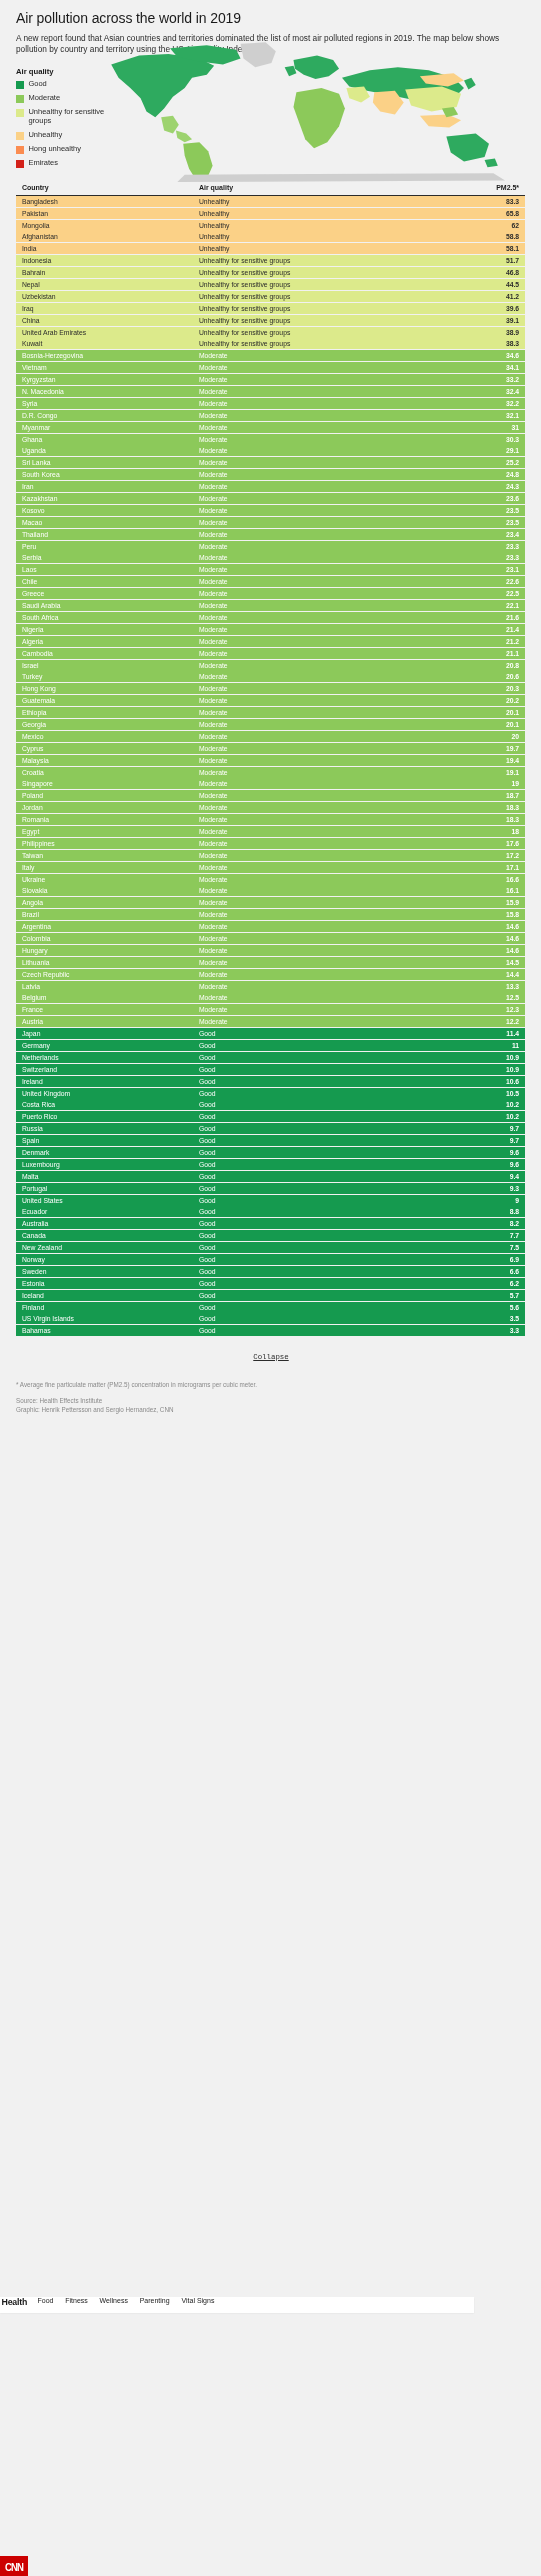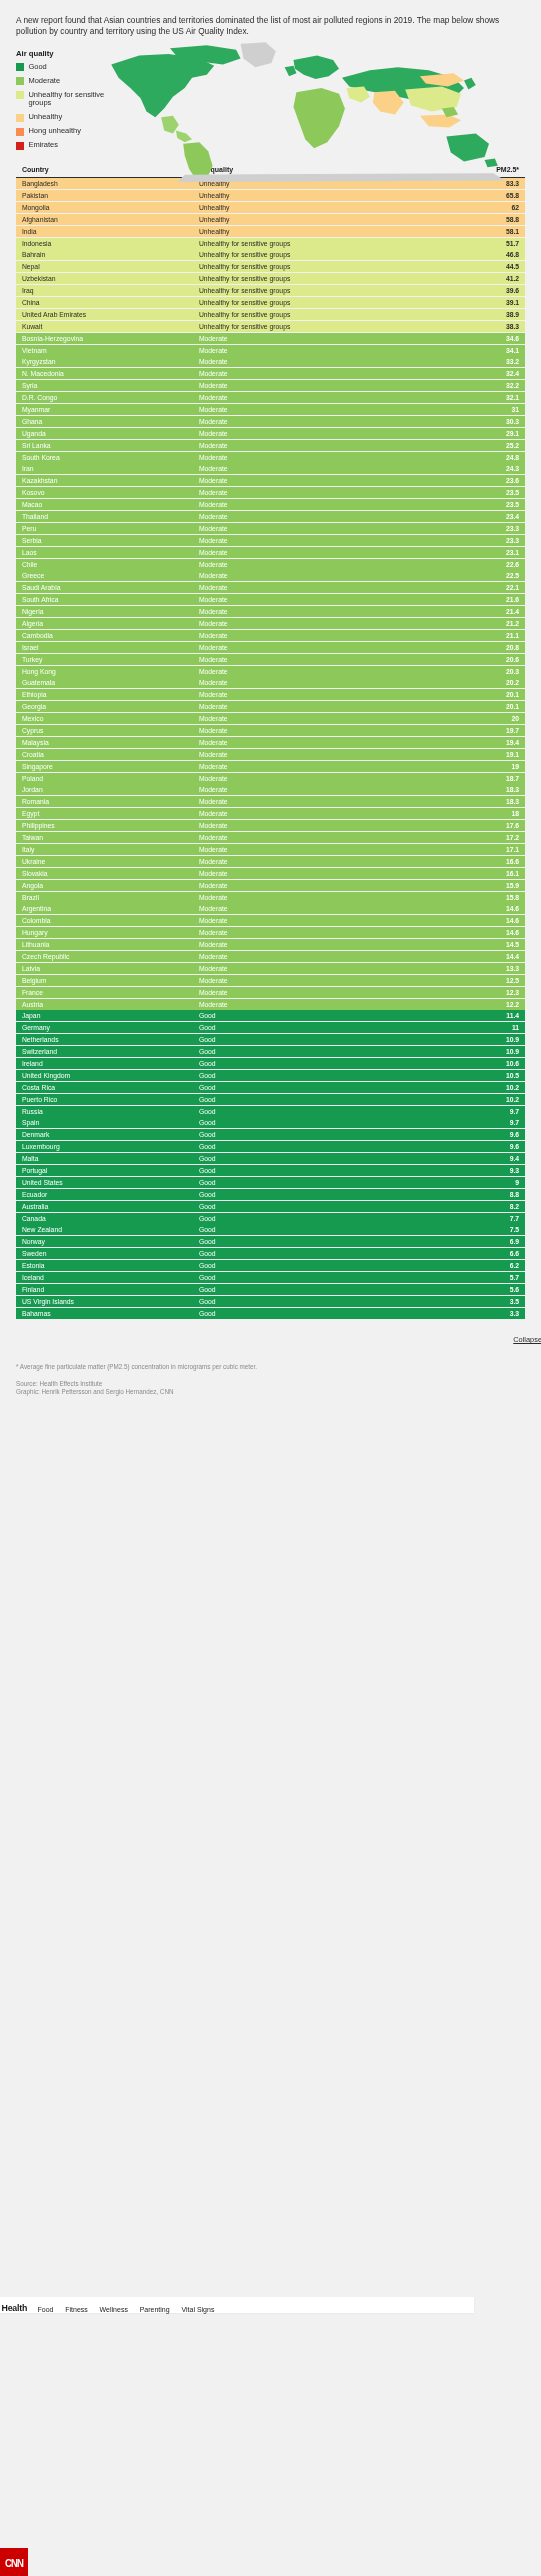--- a/index.html
+++ b/index.html
@@ -90,21 +90,21 @@
     line-height: 11px;
   }
   .row .col-pm { font-weight: bold; }
 
   .q-unhealthy { background: #fbd187; color: #2b2b2b; }
   .q-sensitive { background: #dcea8b; color: #2b2b2b; }
   .q-moderate  { background: #8cc95a; color: #ffffff; }
   .q-good      { background: #159a4f; color: #ffffff; }
 
   
-  .collapse-wrap { text-align: right; margin-top: 12.5px; }
+  .collapse-wrap { text-align: center; margin-top: 12.5px; font-family: Liberation Mono, monospace; }
   .collapse-link {
     font-size: 7.4px;
     color: #2b2b2b;
     text-decoration: underline;
     cursor: pointer;
   }
 
   
   .footnote {
     margin: 17.7px 16px 0 16px;
@@ -118,21 +118,21 @@
     color: #8a8a8a;
     line-height: 8.8px;
   }
 
   
   .cnn-logo {
     position: absolute;
     left: 0;
     bottom: 0;
     width: 28px;
-    height: 28px;
+    height: 20px;
     background: #cc0000;
     display: flex;
     align-items: center;
     justify-content: center;
   }
   .cnn-logo span {
     color: #fff;
     font-size: 9.6px;
     font-weight: bold;
     font-family: "Liberation Sans", sans-serif;
@@ -142,21 +142,21 @@
 
   
   .healthnav {
     position: absolute;
     left: 0;
     top: 2297px;
     width: 474px;
     height: 16px;
     background: #ffffff;
     display: flex;
-    align-items: flex-end;
+    align-items: flex-start;
     padding-left: 1.5px;
     box-shadow: 0 0.7px 1.5px rgba(0,0,0,0.08);
     z-index: 20;
   }
   .healthnav-brand {
     font-size: 8.8px;
     font-weight: bold;
     color: #1a1a1a;
     margin-right: 10.3px;
     letter-spacing: -0.2px;
@@ -167,20 +167,21 @@
     margin-right: 11.8px;
     cursor: pointer;
   }
 </style>
 </head>
 <body>
 
 <div class="wrap">
 
   <div class="header">
+    <div class="title">Air pollution across the world in 2019</div>
     <div class="subtitle">A new report found that Asian countries and territories dominated the list of most air polluted regions in 2019. The map below shows pollution by country and territory using the US Air Quality Index.</div>
 
     <div class="legend">
       <div class="legend-title">Air quality</div>
       <div id="legend-items">
           <div class="legend-item">
             <span class="legend-swatch" style="background: rgb(21, 154, 79);"></span>
             <span class="legend-label">Good</span>
           </div>
           <div class="legend-item">

